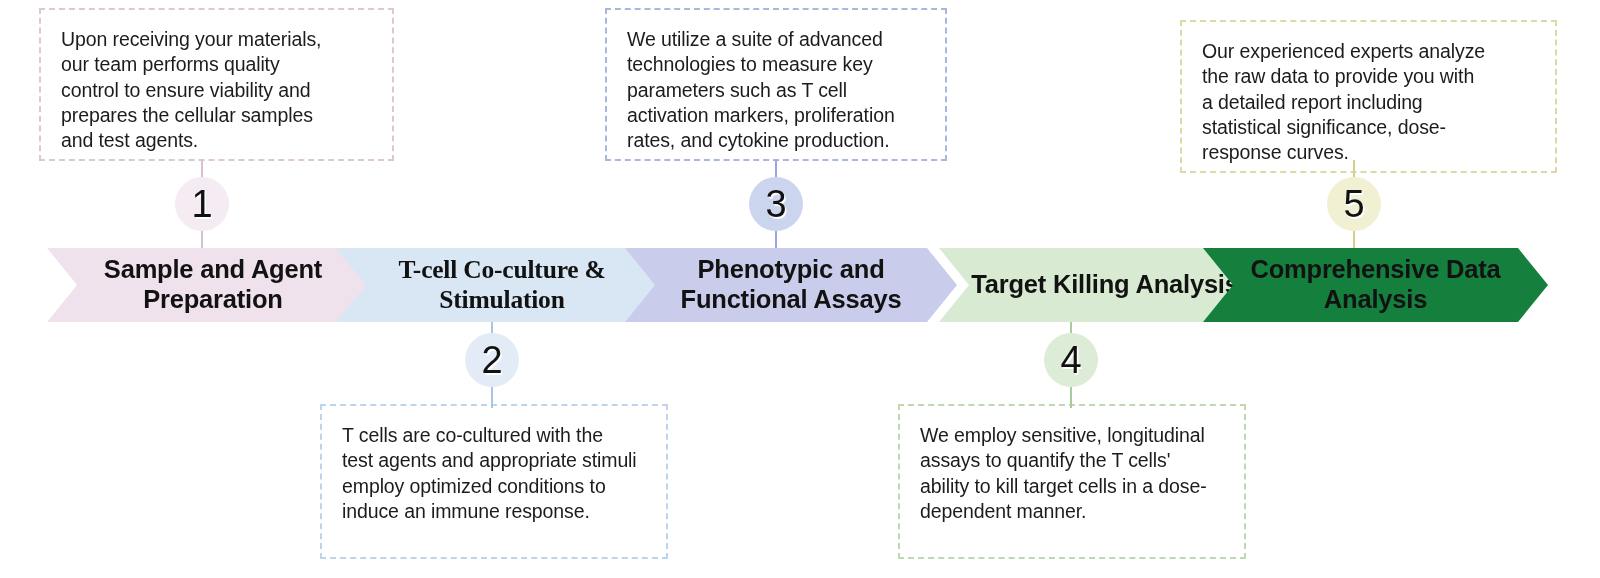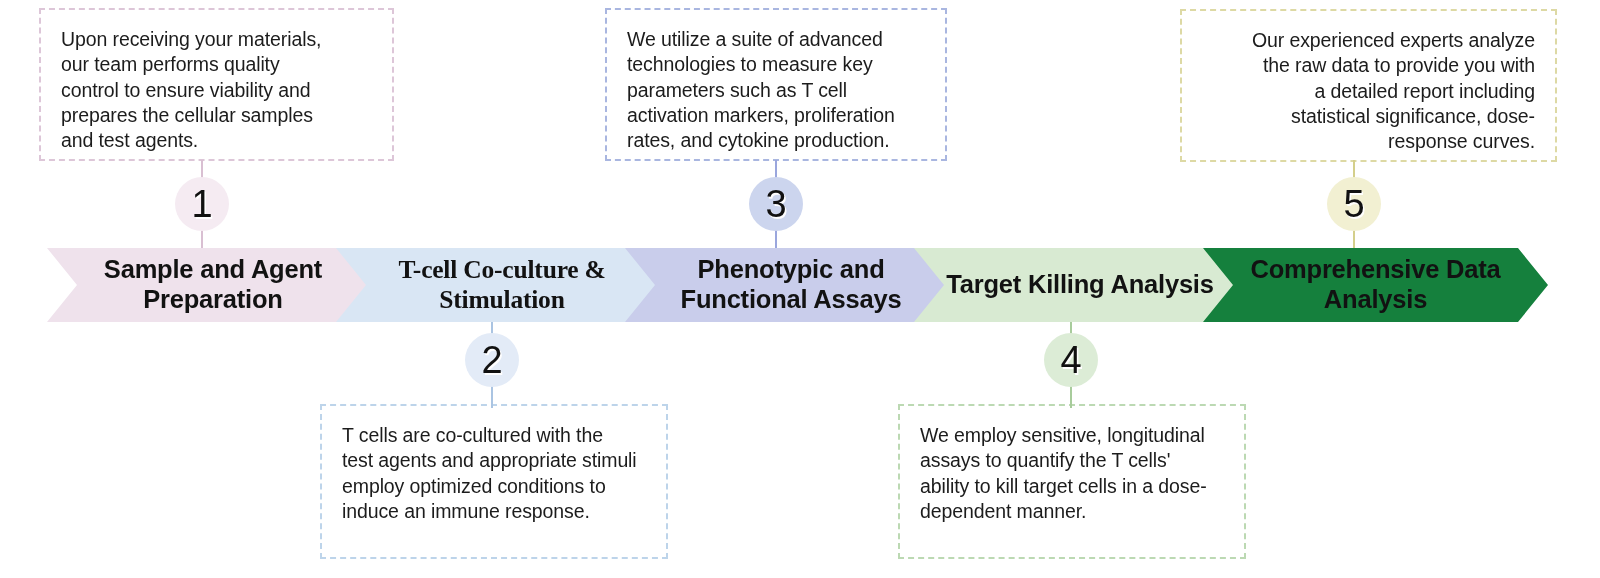--- a/index.html
+++ b/index.html
@@ -106,21 +106,21 @@
   </div>
 
   <div class="callout" id="callout-3" style="left: 605px; top: 8px; width: 342px; height: 153px; border-color: rgb(169, 182, 224);">
     <p>We utilize a suite of advanced
 technologies to measure key
 parameters such as T cell
 activation markers, proliferation
 rates, and cytokine production.</p>
   </div>
 
-  <div class="callout" id="callout-5" style="left: 1180px; top: 9px; width: 377px; height: 153px; border-color: rgb(221, 217, 164); text-align: right;">
+  <div class="callout" id="callout-5" style="left: 1180px; top: 20px; width: 377px; height: 153px; border-color: rgb(221, 217, 164);">
     <p>Our experienced experts analyze
 the raw data to provide you with
 a detailed report including
 statistical significance, dose-
 response curves.</p>
   </div>
 
   <div class="callout" id="callout-2" style="left: 320px; top: 404px; width: 348px; height: 155px; border-color: rgb(189, 212, 234);">
     <p> T cells are co-cultured with the
 test agents and appropriate stimuli
@@ -163,21 +163,21 @@
 Preparation</span>
     </div>
     <div class="chev mid" id="chev-2" style="left: 336px; width: 332px; background: rgb(217, 230, 244); font-family: Liberation Serif, serif;">
       <span>T-cell Co-culture &amp;
 Stimulation</span>
     </div>
     <div class="chev mid" id="chev-3" style="left: 625px; width: 332px; background: rgb(201, 205, 235);">
       <span>Phenotypic and
 Functional Assays</span>
     </div>
-    <div class="chev mid" id="chev-4" style="left: 914px; width: 332px; background: rgb(216, 234, 210);">
+    <div class="chev mid" id="chev-4" style="left: 939px; width: 332px; background: rgb(216, 234, 210);">
       <span>Target Killing
 Analysis</span>
     </div>
     <div class="chev last" id="chev-5" style="left: 1203px; width: 345px; background: #15803d;">
       <span>Comprehensive
 Data Analysis</span>
     </div>
   </div>
 
 </div>

